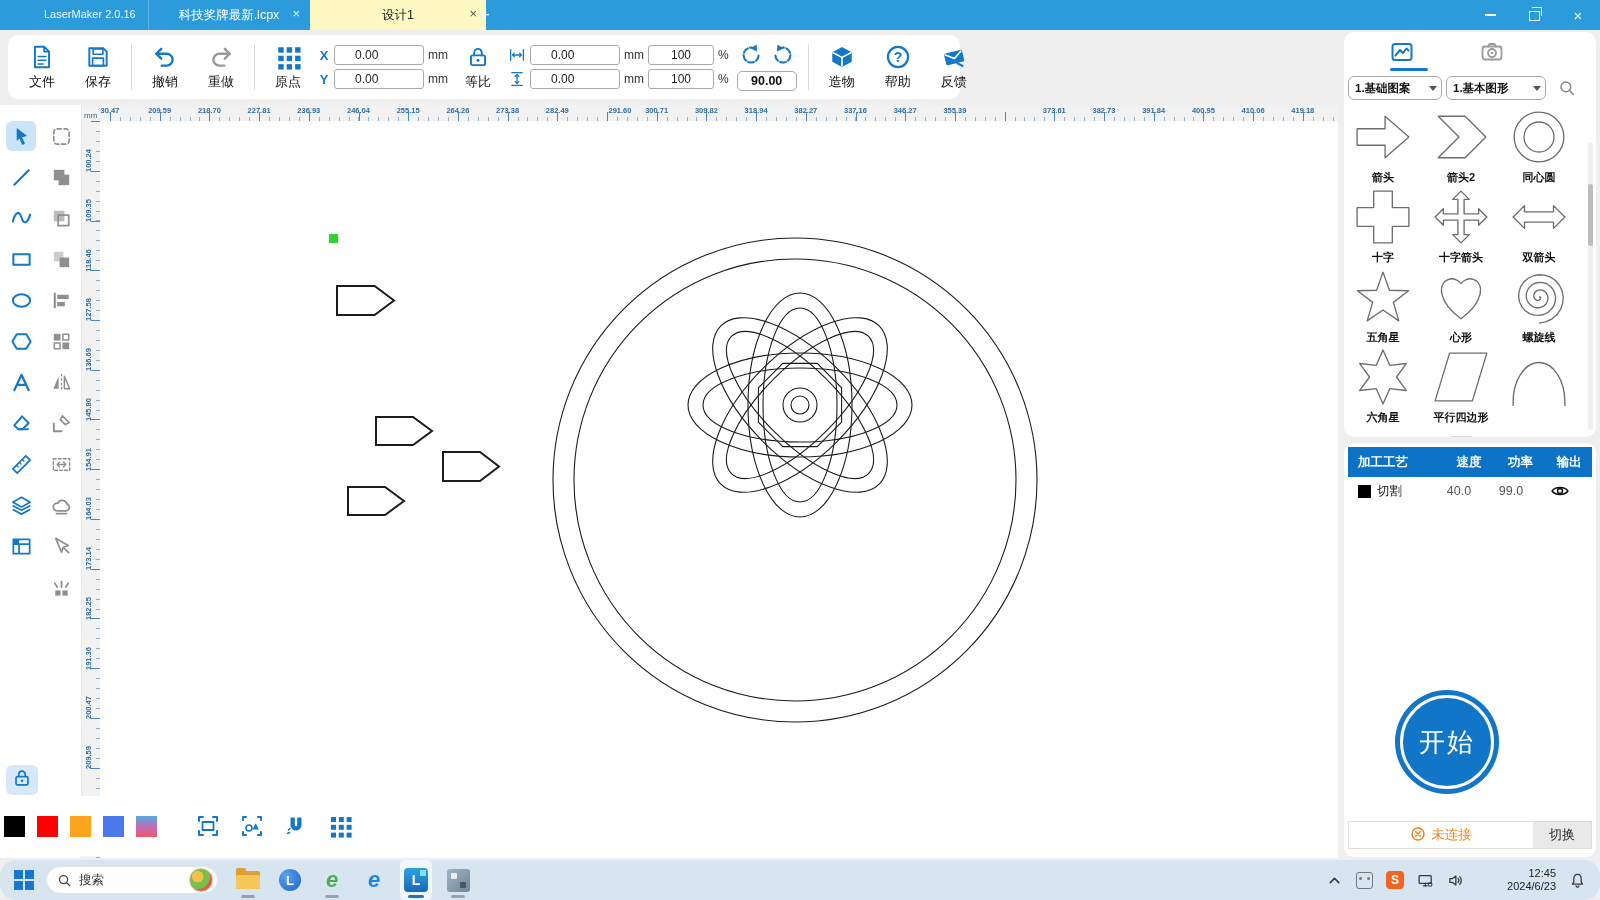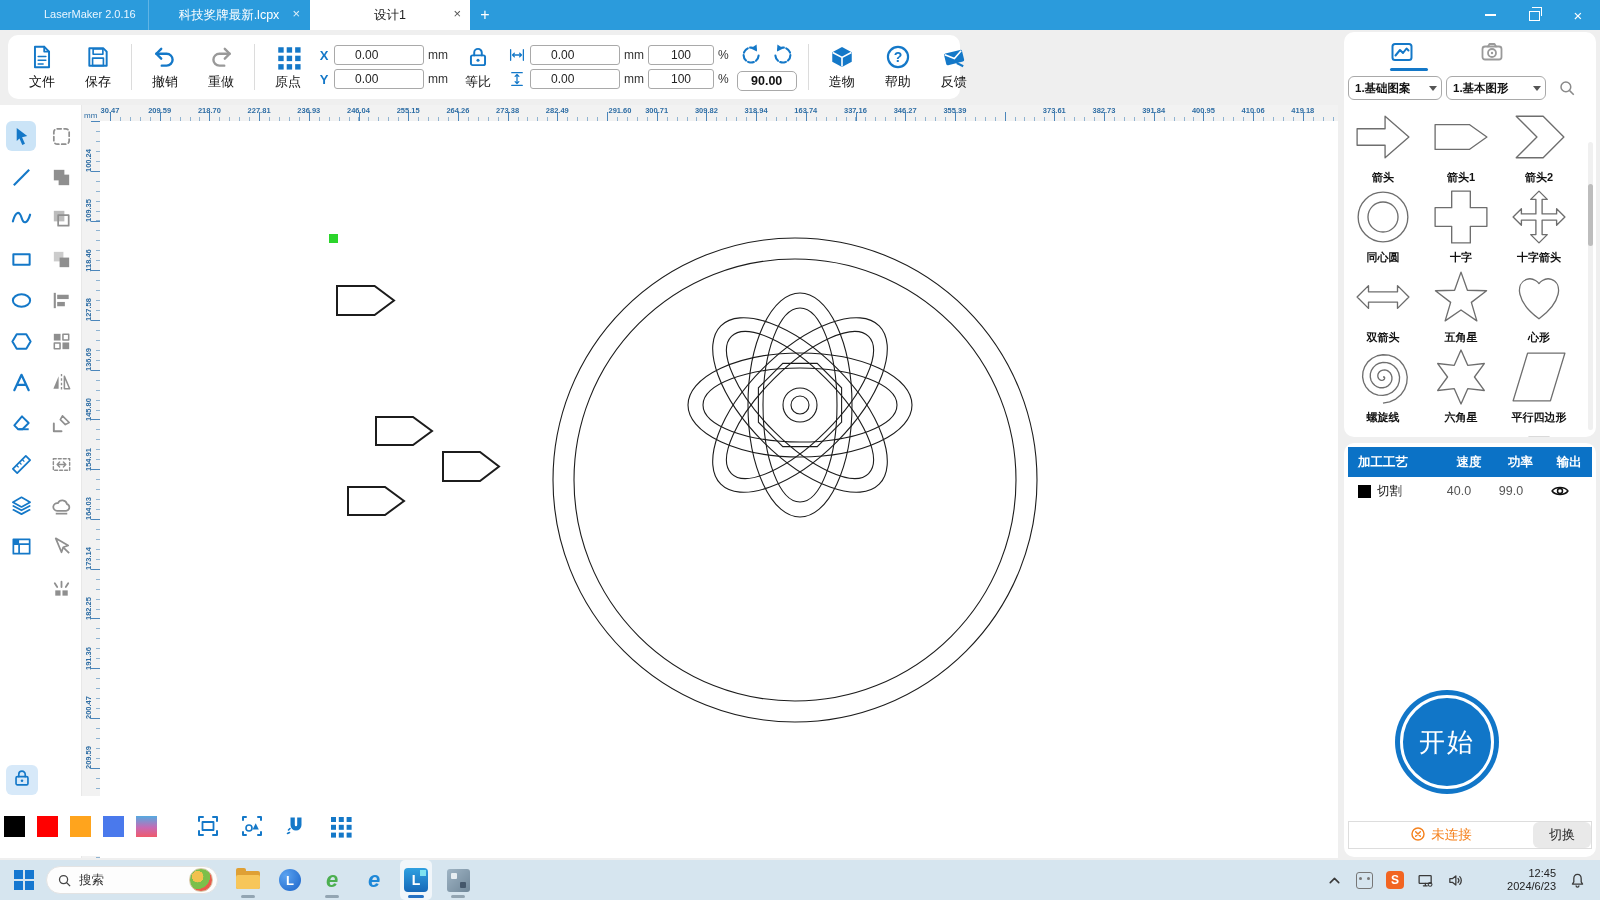--- a/index.html
+++ b/index.html
@@ -4,21 +4,21 @@
 <style>
   html,body{margin:0;padding:0;background:#444;}
   #app{position:relative;width:1600px;height:900px;background:#EFEFEF;overflow:hidden;
        font-family:"Liberation Sans","DejaVu Sans",sans-serif;-webkit-font-smoothing:antialiased;}
   
   .titlebar{position:absolute;left:0;top:0;width:1600px;height:30px;background:#2B9BDC;color:#fff;}
   .app-title{position:absolute;left:44px;top:8px;font-size:11px;color:#EAF6FF;white-space:nowrap;}
   .tab{position:absolute;top:0;height:30px;display:flex;align-items:center;justify-content:center;font-size:12.5px;}
   .tab .close{position:absolute;right:9px;top:7px;font-size:13px;line-height:14px;opacity:.85;cursor:default;}
   .tab-inactive{left:148px;width:160px;color:#fff;border-left:1px solid rgba(255,255,255,.25);}
-  .tab-active{left:310px;width:160px;background:#ffffff;color:#222;}
+  .tab-active{left:310px;width:176px;background:#fef9c3;color:#222;}
   .tab-active .close{color:#333;}
   .newtab{position:absolute;left:474px;top:4px;width:22px;height:22px;color:#fff;font-size:16px;text-align:center;line-height:22px;}
   .win-controls{position:absolute;right:0;top:0;height:30px;display:flex;}
   .win-btn{width:44px;height:30px;display:flex;align-items:center;justify-content:center;color:#fff;}
   .min-glyph{width:11px;height:2px;background:#fff;}
   .restore-glyph{position:relative;width:9px;height:8px;border:1.4px solid #fff;margin-top:2px;}
   .restore-glyph:before{content:"";position:absolute;left:2px;top:-5px;width:9px;height:8px;border:1.4px solid #fff;border-bottom:none;border-left:none;}
   .close-glyph{font-size:15px;line-height:15px;}
   
   .watermark{position:absolute;left:4px;top:2px;z-index:60;pointer-events:none;display:flex;color:#fff;}
@@ -109,23 +109,23 @@
   .proc-eye{width:46px;display:flex;justify-content:center;color:#111;}
   .proc-eye svg{width:20px;height:20px;}
   .start-btn{position:absolute;left:51px;top:247px;width:104px;height:104px;border-radius:50%;background:#1176C8;
        display:flex;align-items:center;justify-content:center;}
   .start-btn:before{content:"";position:absolute;inset:5px;border:3px solid #fff;border-radius:50%;}
   .start-label{color:#fff;font-size:26px;letter-spacing:2px;position:relative;}
   .status-bar{position:absolute;left:4px;right:4px;bottom:8px;height:26px;border:1px solid #DDD;display:flex;background:#fff;}
   .conn{flex:1;display:flex;align-items:center;justify-content:center;gap:5px;color:#F5821E;font-size:13.5px;}
   .conn svg{width:16px;height:16px;}
   .switch-btn{width:58px;background:#E9E9E9;display:flex;align-items:center;justify-content:center;
-       font-size:13px;color:#222;border-radius:6px;}
+       font-size:13px;color:#222;}
   
-  .taskbar{position:absolute;left:0;top:860px;width:1600px;height:40px;background:#D6E5EF;display:flex;align-items:center;}
+  .taskbar{position:absolute;left:0;top:860px;width:1600px;height:40px;background:#D6E5EF;display:flex;align-items:center;border-radius:16px;}
   .tb-start{margin-left:14px;width:20px;height:20px;display:grid;grid-template-columns:9px 9px;grid-template-rows:9px 9px;gap:2px;}
   .tb-start div{background:#1577D0;}
   .search-pill{margin-left:12px;width:172px;height:28px;background:#FDFDFD;border:1px solid #E3E3E3;border-radius:14px;
        display:flex;align-items:center;padding:0 4px 0 10px;box-sizing:border-box;}
   .search-pill .sic{width:15px;height:15px;color:#444;}
   .search-text{font-size:12.5px;color:#333;margin-left:7px;flex:1;}
   .salad{width:22px;height:22px;border-radius:50%;background:radial-gradient(circle at 35% 35%,#F2C14E 0 28%,#7BBF4A 29% 60%,#E85B4B 61% 100%);border:1px solid #D9C9A8;}
   .tb-apps{display:flex;align-items:flex-start;margin-left:14px;gap:10px;height:40px;}
   .tb-app{position:relative;width:32px;height:40px;display:flex;align-items:center;justify-content:center;}
   .tb-app .dash{position:absolute;bottom:2px;left:9px;width:14px;height:3px;border-radius:2px;background:#93A5B2;}
@@ -471,21 +471,21 @@
         <div class="rlabel" style="left: 191.8px;">236.93</div>
         <div class="rlabel" style="left: 241.5px;">246.04</div>
         <div class="rlabel" style="left: 291.2px;">255.15</div>
         <div class="rlabel" style="left: 340.9px;">264.26</div>
         <div class="rlabel" style="left: 390.6px;">273.38</div>
         <div class="rlabel" style="left: 440.3px;">282.49</div>
         <div class="rlabel" style="left: 503px;">291.60</div>
         <div class="rlabel" style="left: 539.7px;">300.71</div>
         <div class="rlabel" style="left: 589.4px;">309.82</div>
         <div class="rlabel" style="left: 639.1px;">318.94</div>
-        <div class="rlabel" style="left: 688.8px;">163.74</div>
+        <div class="rlabel" style="left: 688.8px;">382.27</div>
         <div class="rlabel" style="left: 738.5px;">337.16</div>
         <div class="rlabel" style="left: 788.2px;">346.27</div>
         <div class="rlabel" style="left: 837.9px;">355.39</div>
         <div class="rlabel" style="left: 923px; margin-top: 32px;">364.50</div>
         <div class="rlabel" style="left: 937.3px;">373.61</div>
         <div class="rlabel" style="left: 987px;">382.73</div>
         <div class="rlabel" style="left: 1036.7px;">391.84</div>
         <div class="rlabel" style="left: 1086.4px;">400.95</div>
         <div class="rlabel" style="left: 1136.1px;">410.06</div>
         <div class="rlabel" style="left: 1185.8px;">419.18</div>
@@ -600,26 +600,20 @@
     </div>
     <div class="shape-grid" id="shapeGrid">
         <div class="shape-cell">
           <div><svg viewBox="0 0 56 56" width="58" height="58">
               <polygon points="3,20 30,20 30,8 53,28 30,48 30,36 3,36" fill="none" stroke="#6E6E6E" stroke-width="1.3" stroke-linejoin="round"></polygon>
             </svg></div>
           <div class="shape-label">箭头</div>
         </div>
         <div class="shape-cell">
           <div><svg viewBox="0 0 56 56" width="58" height="58">
-              <polygon points="3,16 36,16 53,28 36,40 3,40" fill="none" stroke="#6E6E6E" stroke-width="1.3" stroke-linejoin="round"></polygon>
-            </svg></div>
-          <div class="shape-label">箭头1</div>
-        </div>
-        <div class="shape-cell">
-          <div><svg viewBox="0 0 56 56" width="58" height="58">
               <polygon points="6,8 32,8 52,28 32,48 6,48 26,28" fill="none" stroke="#6E6E6E" stroke-width="1.3" stroke-linejoin="round"></polygon>
             </svg></div>
           <div class="shape-label">箭头2</div>
         </div>
         <div class="shape-cell">
           <div><svg viewBox="0 0 56 56" width="58" height="58">
               <circle cx="28" cy="28" r="24" fill="none" stroke="#6E6E6E" stroke-width="1.3" stroke-linejoin="round"></circle>
               <circle cx="28" cy="28" r="14.5" fill="none" stroke="#6E6E6E" stroke-width="1.3" stroke-linejoin="round"></circle>
             </svg></div>
           <div class="shape-label">同心圆</div>

